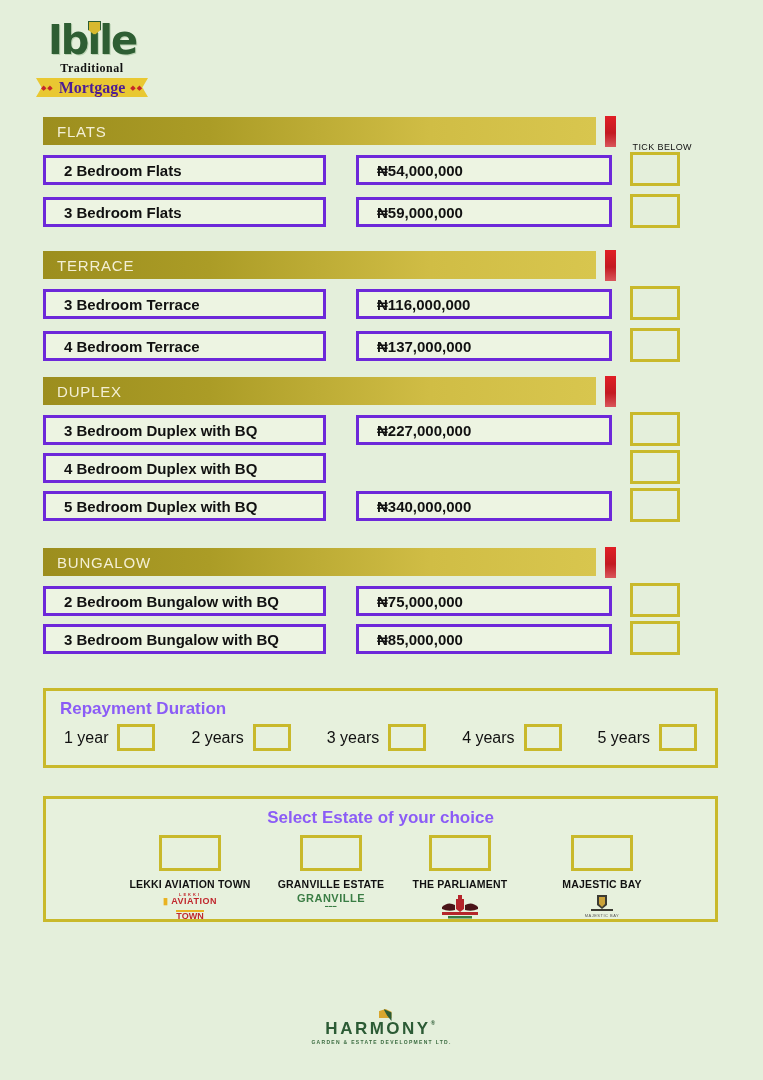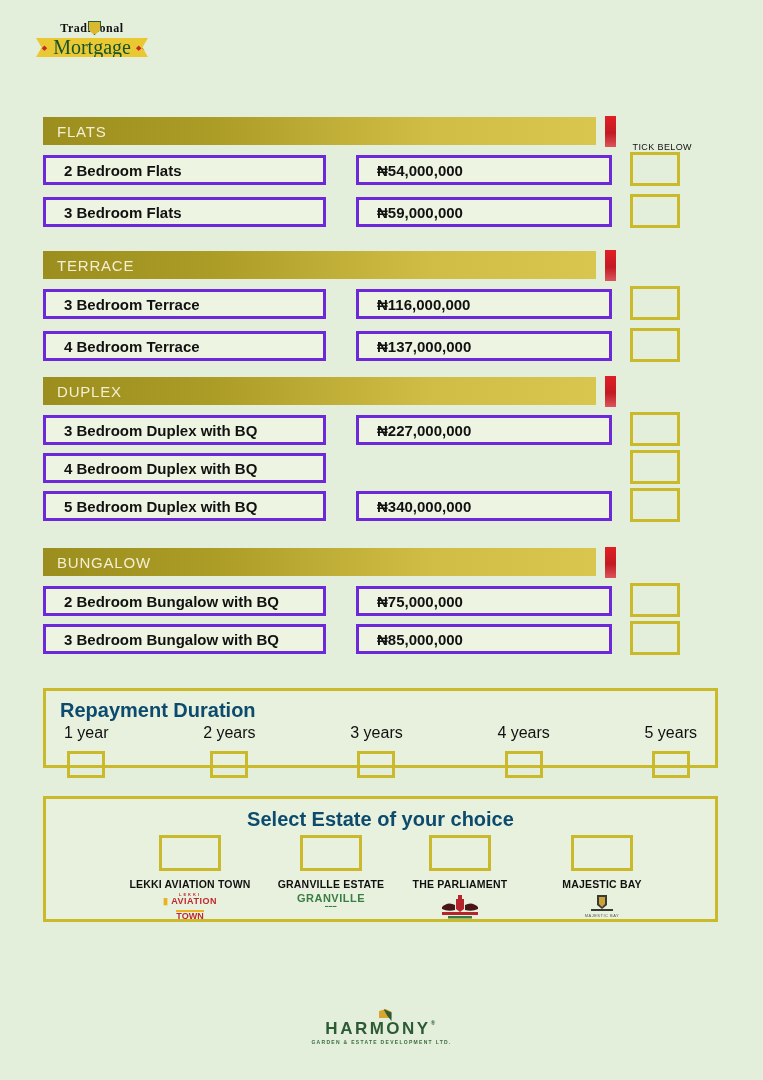--- a/index.html
+++ b/index.html
@@ -29,22 +29,22 @@
   .trad {
     font-family:"Liberation Serif", serif; font-weight:bold;
     font-size:12px; color:#111; margin-top:1px; letter-spacing:0.5px;
   }
   .ribbon {
     position:relative; margin-top:2px; height:19px; background:#e9c832;
     clip-path:polygon(0 0,100% 0,95% 50%,100% 100%,0 100%,5% 50%);
     display:flex; align-items:center; justify-content:center; gap:5px;
   }
   .ribbon .word {
-    font-family:"Liberation Serif", serif; font-weight:normal;
-    font-size:20px; color:#14532d;
+    font-family:"Liberation Serif", serif; font-weight:bold;
+    font-size:16px; color:#4c1d95;
   }
   .ribbon .deco { font-size:7px; color:#c62828; letter-spacing:1px; }
 
   
   .section { position:absolute; left:43px; width:680px; }
   .sec-header {
     width:553px; height:28px;
     background:linear-gradient(90deg,#9c8e1e 0%,#ab9c26 30%,#d0bd45 70%,#d8c64e 100%);
     color:#f3efd4; font-size:15px; letter-spacing:0.8px;
     display:flex; align-items:center; padding-left:14px;
@@ -73,27 +73,27 @@
     position:absolute; left:587px; top:-3px; width:50px; height:34px;
     border:3px solid #c9b92b; background:transparent; cursor:pointer;
   }
 
   
   .panel {
     position:absolute; left:43px; width:675px;
     border:3px solid #c9b92b; background:#e7f1dd;
   }
   #repayment { top:688px; height:80px; }
-  .panel-title { font-size:20px; font-weight:bold; color:#0c4a6e; }
+  .panel-title { font-size:17px; font-weight:bold; color:#8b5cf6; }
   #repayment .panel-title { position:absolute; left:14px; top:8px; }
   .options {
     position:absolute; left:0; right:0; top:33px;
     display:flex; justify-content:space-between; padding:0 18px;
   }
-  .option { display:flex; align-items:center; gap:9px;flex-direction:column; }
+  .option { display:flex; align-items:center; gap:9px; }
   .option-label { font-size:16px; color:#111; }
   .small-box {
     width:38px; height:27px; border:3px solid #c9b92b;
     background:transparent; cursor:pointer;
   }
 
   
   #estates { top:796px; height:126px; }
   #estates .panel-title { position:absolute; top:9px; left:0; right:0; text-align:center; }
   .estate-col { position:absolute; top:36px; width:150px; text-align:center; }
@@ -132,20 +132,21 @@
   }
   .h-reg { font-size:6px; vertical-align:top; color:#2c5b35; }
   .h-tag { font-size:5px; color:#3a6b40; letter-spacing:1.3px; font-weight:bold; margin-top:2px; }
 </style>
 </head>
 <body>
 
 <div class="page">
 
   <div class="logo">
+    <div class="brand">Ibile</div>
     <div class="crest"></div>
     <div class="trad">Traditional</div>
     <div class="ribbon">
       <span class="deco">◆◆◆</span>
       <span class="word">Mortgage</span>
       <span class="deco">◆◆◆</span>
     </div>
   </div>
 
   <div class="section" style="top:117px">

